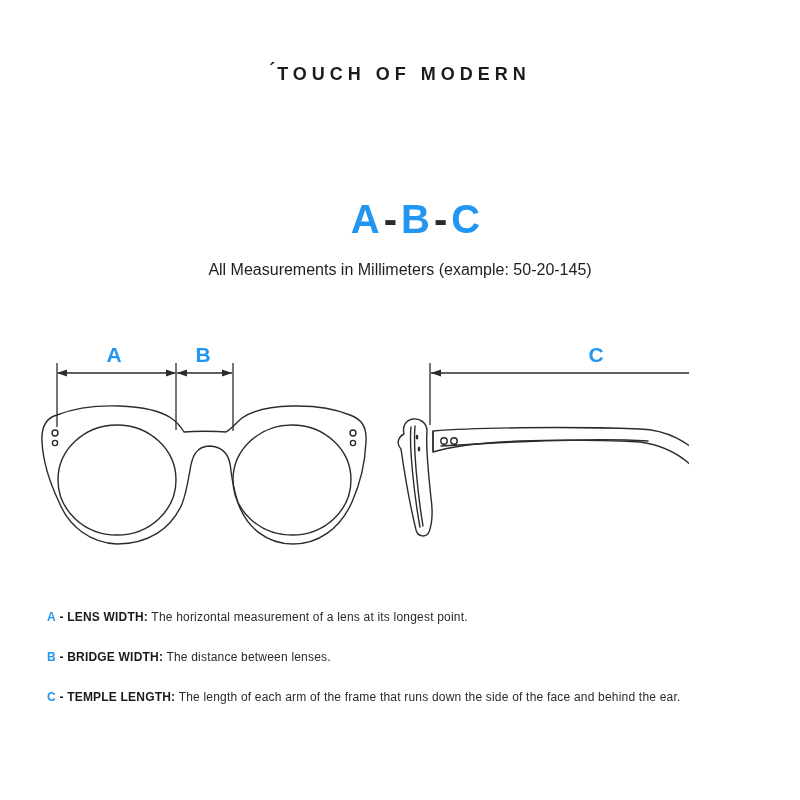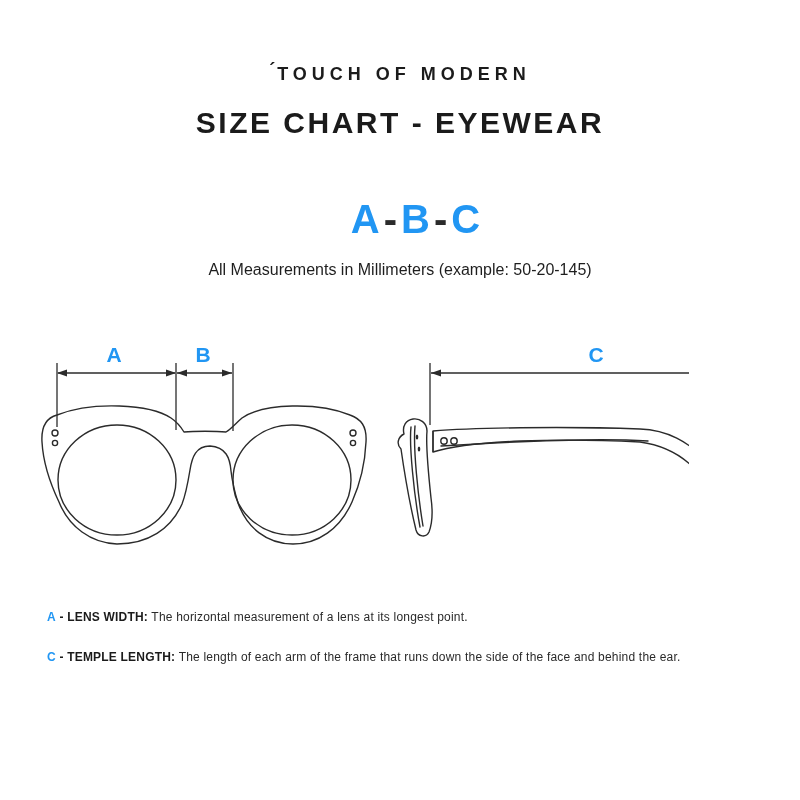--- a/index.html
+++ b/index.html
@@ -28,21 +28,20 @@
   .head{fill:#2b2b2b;stroke:none;}
   .fillshape{fill:#2b2b2b;stroke:none;}
 </style>
 </head>
 <body>
 
 <div class="canvas">
 
   <div class="center-line brand"><span class="brand-accent">´</span><span>TOUCH OF MODERN</span></div>
 
-  <div class="center-line title">SIZE CHART - EYEWEAR</div>
 
   <div class="center-line abc"><span class="blue">A</span><span class="sep">-</span><span class="blue">B</span><span class="sep">-</span><span class="blue">C</span></div>
 
   <div class="center-line subtitle">All Measurements in Millimeters (example: 50-20-145)</div>
 
   <svg class="diagram" width="800" height="270" viewBox="0 0 800 270" xmlns="http://www.w3.org/2000/svg">
 
     <g>
       <text class="dim-label" x="114" y="32">A</text>
       <line class="ln" x1="57" y1="33" x2="57" y2="97"></line>
@@ -120,16 +119,17 @@
         C 680,124 662,115 640,112
         C 560,108 470,110 433,122 Z"></path>
       <path class="shape" d="M 441,116 C 520,111 600,108 648,111"></path>
       <circle class="shape" cx="444" cy="111" r="3.2"></circle>
       <circle class="shape" cx="454" cy="111" r="3.2"></circle>
     </g>
   </svg>
 
   <div class="definitions">
     <p class="def"><span class="def-letter">A</span> <span class="def-dash">-</span> <span class="def-term">LENS WIDTH:</span> <span class="def-text">The horizontal measurement of a lens at its longest point.</span></p>
+    <p class="def"><span class="def-letter">B</span> <span class="def-dash">-</span> <span class="def-term">BRIDGE WIDTH:</span> <span class="def-text">The distance between lenses.</span></p>
     <p class="def"><span class="def-letter">C</span> <span class="def-dash">-</span> <span class="def-term">TEMPLE LENGTH:</span> <span class="def-text">The length of each arm of the frame that runs down the side of the face and behind the ear.</span></p>
   </div>
 
 </div>
 
 </body></html>

